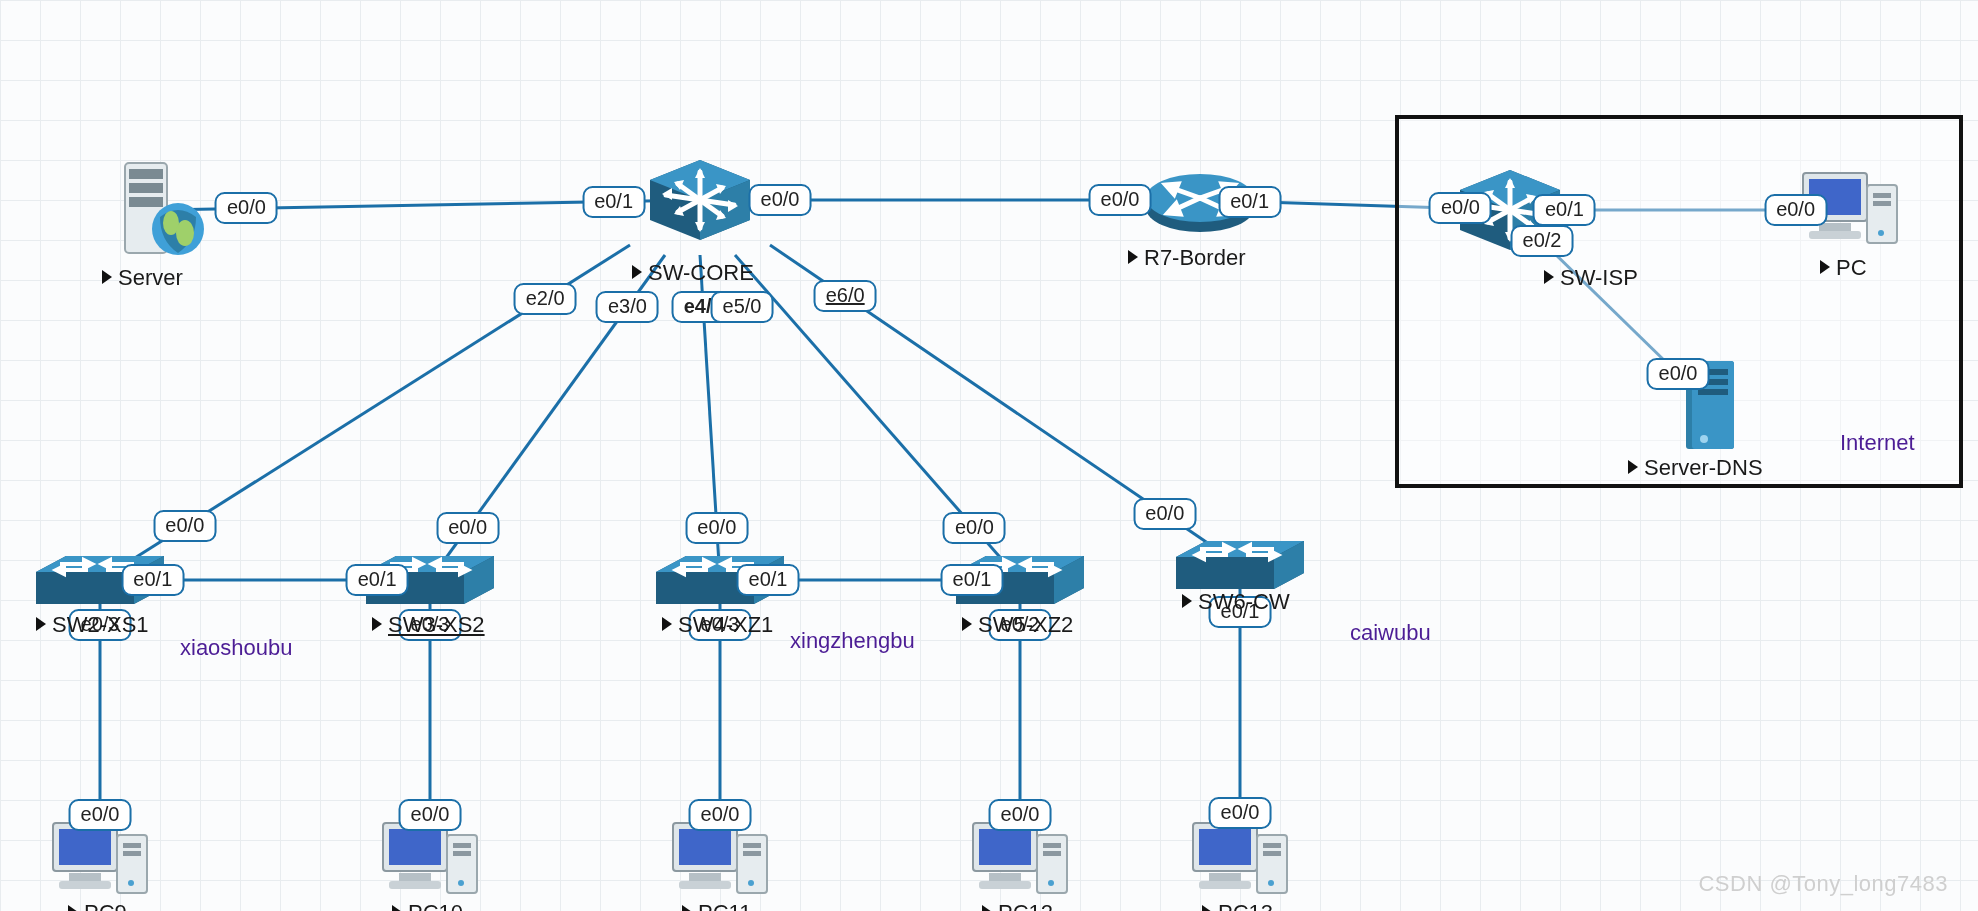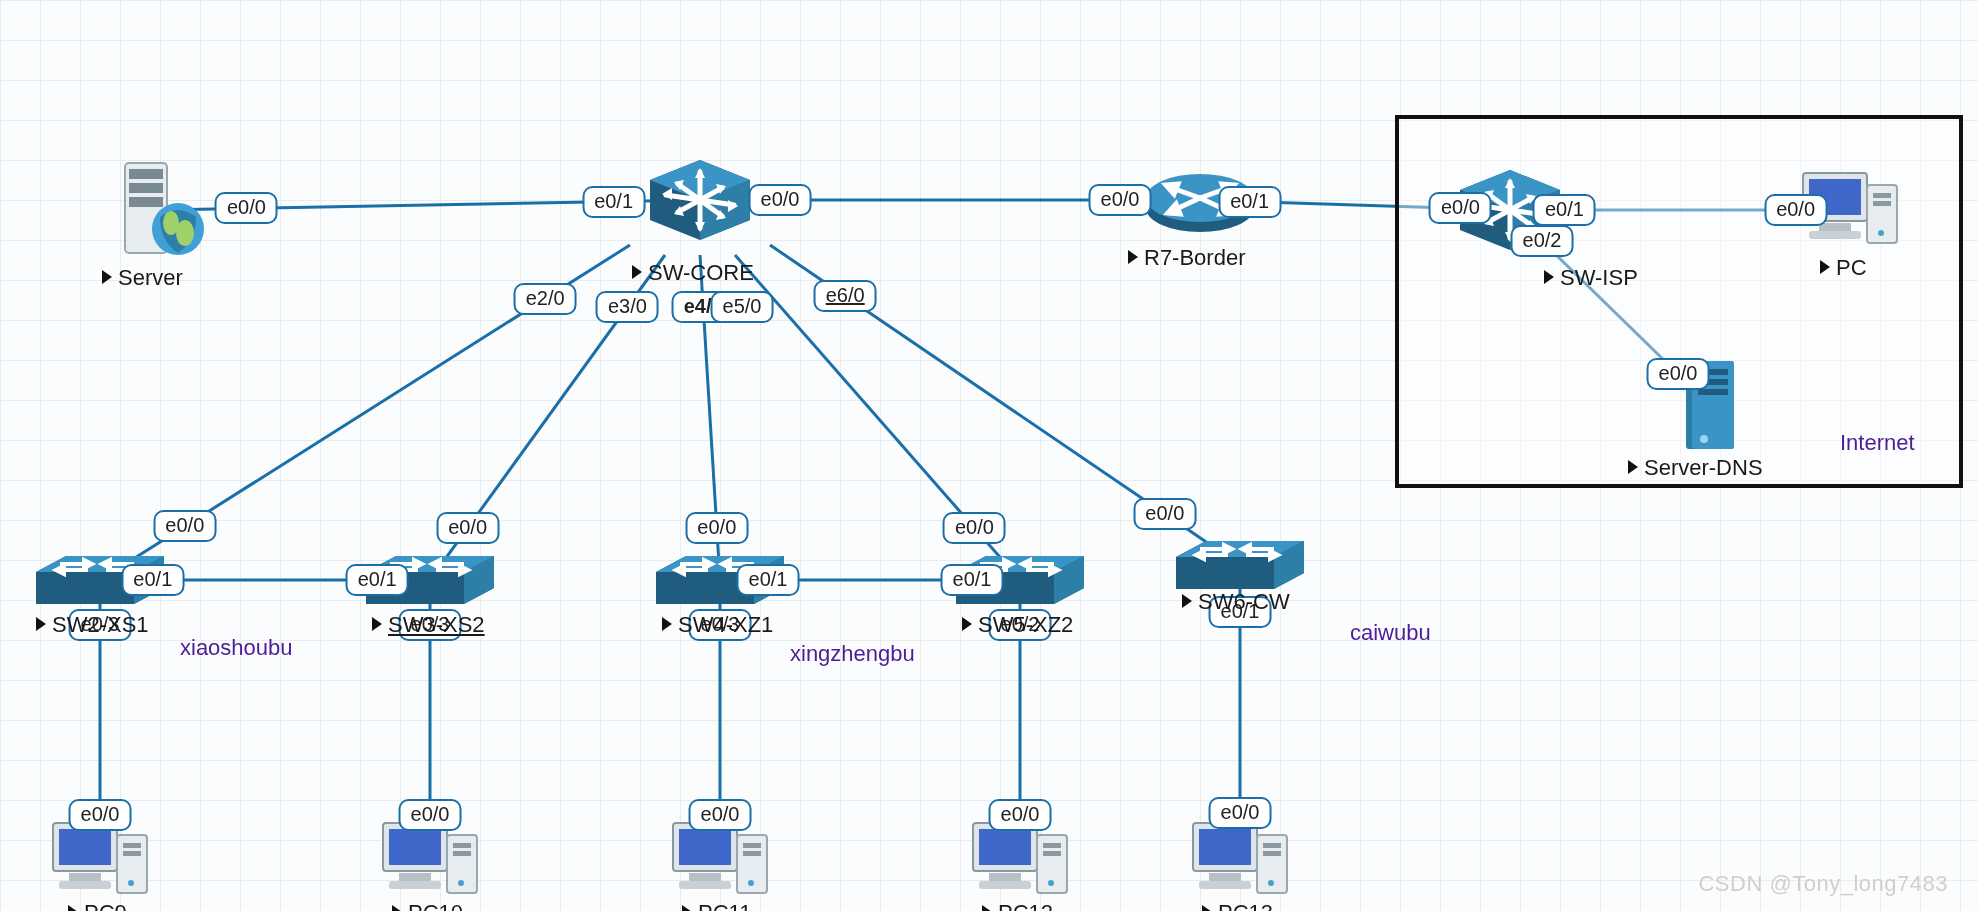--- a/index.html
+++ b/index.html
@@ -400,18 +400,18 @@
     <div class="device-label" style="left: 372px; top: 612px; text-decoration: underline;"><span class="play"></span><span>SW3-XS2</span></div>
     <div class="device-label" style="left: 662px; top: 612px;"><span class="play"></span><span>SW4-XZ1</span></div>
     <div class="device-label" style="left: 962px; top: 612px;"><span class="play"></span><span>SW5-XZ2</span></div>
     <div class="device-label" style="left: 1182px; top: 589px; text-align: right;"><span class="play"></span><span>SW6-CW</span></div>
     <div class="device-label" style="left: 68px; top: 900px;"><span class="play"></span><span>PC9</span></div>
     <div class="device-label" style="left: 392px; top: 900px;"><span class="play"></span><span>PC10</span></div>
     <div class="device-label" style="left: 682px; top: 900px;"><span class="play"></span><span>PC11</span></div>
     <div class="device-label" style="left: 982px; top: 900px;"><span class="play"></span><span>PC12</span></div>
     <div class="device-label" style="left: 1202px; top: 900px;"><span class="play"></span><span>PC13</span></div>
     <div class="text-label" style="left: 180px; top: 635px;">xiaoshoubu</div>
-    <div class="text-label" style="left: 790px; top: 641px;">xingzhengbu</div>
+    <div class="text-label" style="left: 790px; top: 628px;">xingzhengbu</div>
     <div class="text-label" style="left: 1350px; top: 620px;">caiwubu</div>
     <div class="text-label" style="left: 1840px; top: 430px;">Internet</div>
   </div>
 
 <div class="watermark">CSDN @Tony_long7483</div>
 
 </body></html>

